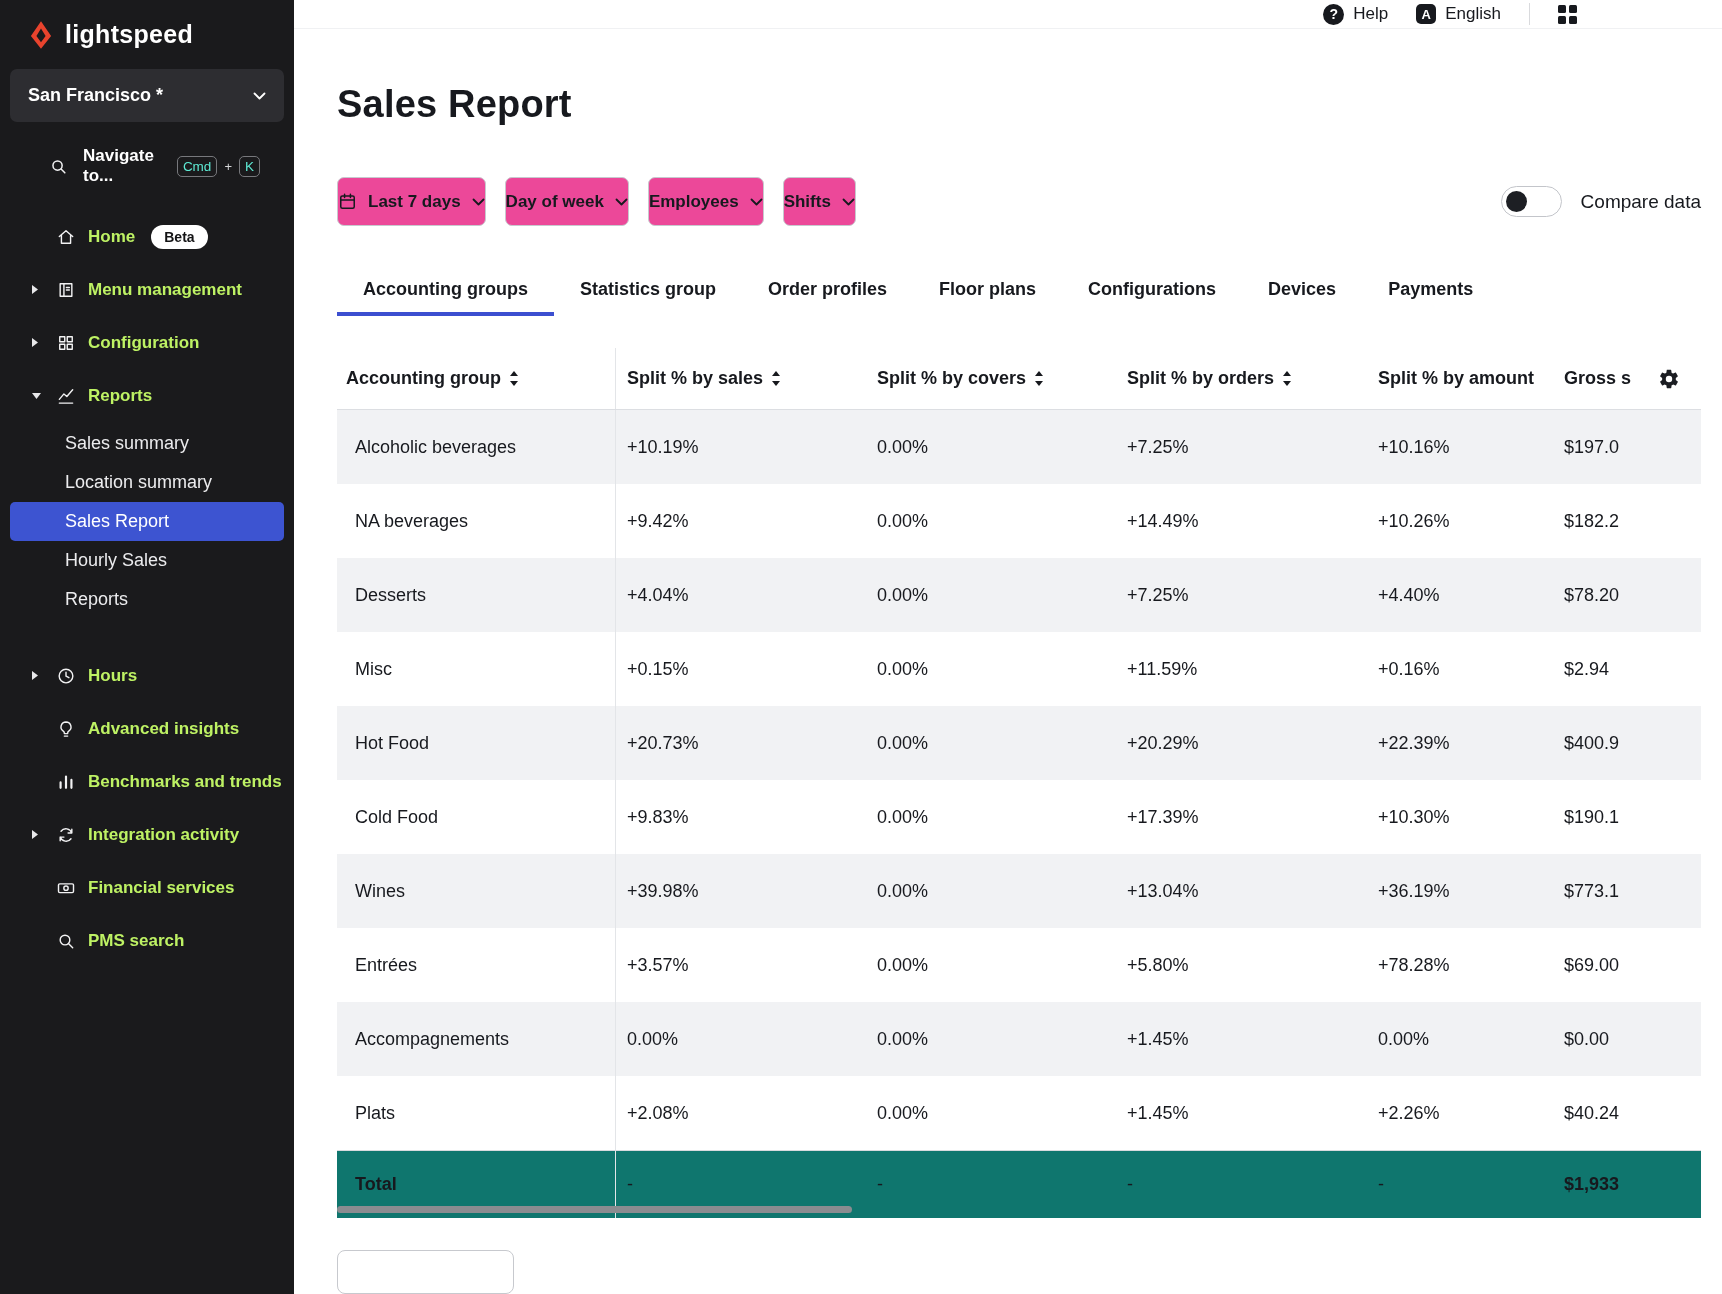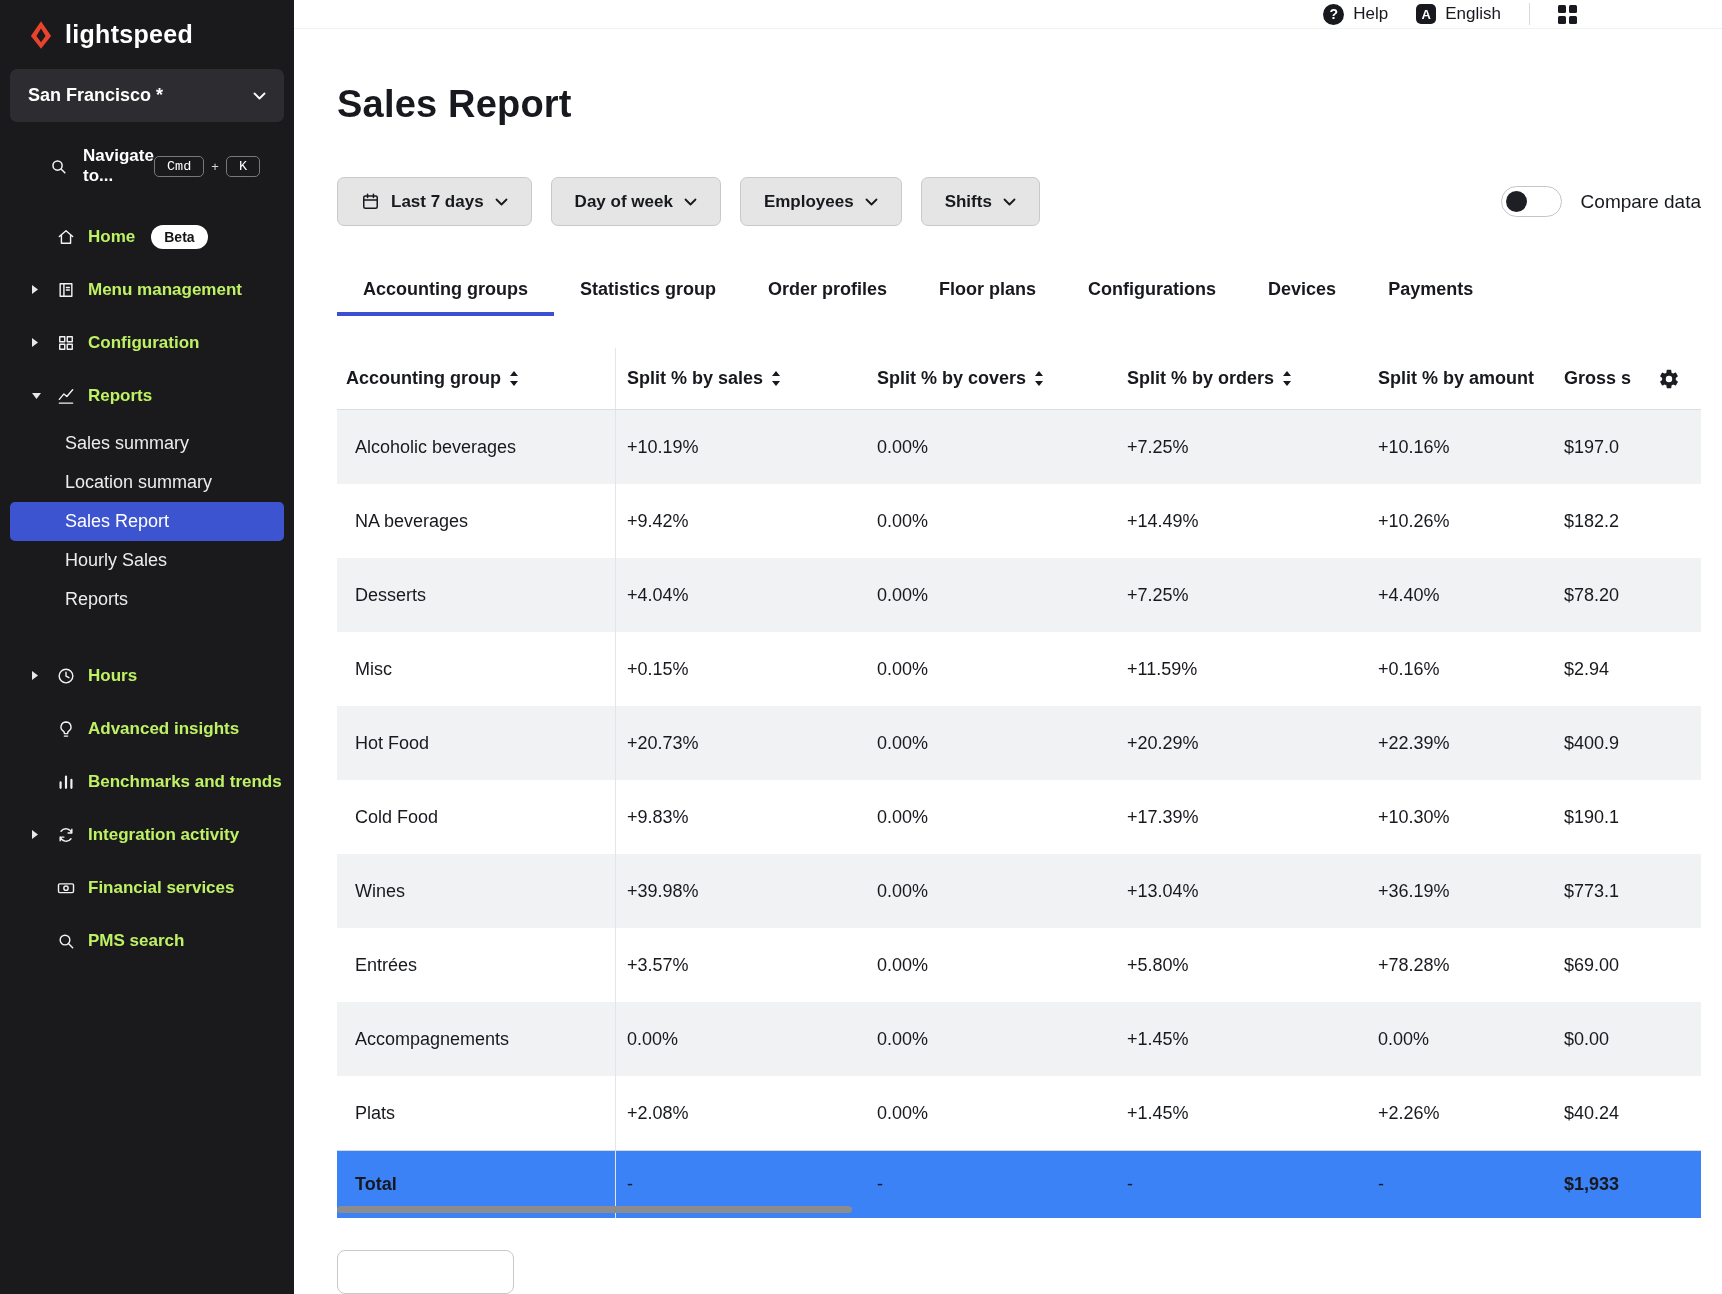--- a/index.html
+++ b/index.html
@@ -11,21 +11,21 @@
   
   .sidebar { width: 294px; min-width: 294px; background: #1a1a1c; color: #fff; display: flex; flex-direction: column; }
   .logo-row { display: flex; align-items: center; gap: 13px; padding: 20px 20px 16px 30px; }
   .logo-text { font-size: 25px; font-weight: 700; letter-spacing: .3px; }
   .location-select { margin: 4px 10px 0; height: 53px; background: #2d2d31; border-radius: 7px;
     display: flex; align-items: center; justify-content: space-between; padding: 0 18px;
     font-size: 18px; font-weight: 700; cursor: pointer; }
   .search-row { display: flex; align-items: center; padding: 24px 34px 16px 33px; font-size: 17px; font-weight: 600; cursor: pointer; margin-left: 16px; }
   .search-row .s-ico { display: flex; margin-right: 15px; }
   .keys { margin-left: auto; display: flex; align-items: center; gap: 7px; }
-  .key-badge { border: 1px solid #77787c; border-radius: 5px; padding: 2px 12px; font-size: 13.5px; font-weight: 400; color: #ffffff; font-family: Liberation Mono, monospace; }
+  .key-badge { border: 1px solid #77787c; border-radius: 5px; padding: 2px 5px; font-size: 13.5px; font-weight: 400; color: #5eead4; }
   .plus { color: #d6d7d9; font-size: 13px; font-weight: 400; }
 
   .nav { padding: 8px 10px 0; }
   .nav-item { display: flex; align-items: center; height: 53px; padding-left: 21px; border-radius: 6px; cursor: pointer; }
   .exp { width: 24px; display: flex; align-items: center; }
   .nav-ico { width: 22px; display: flex; justify-content: center; margin-right: 11px; }
   .nav-label { font-size: 17px; font-weight: 600; color: #bef264; white-space: nowrap; }
   .badge-beta { margin-left: 16px; background: #fff; color: #131315; font-size: 14px; font-weight: 700; padding: 4px 13px; border-radius: 15px; text-align: right; }
   .nav-sub { padding: 2px 0 4px; }
   .nav-sub-item { display: flex; align-items: center; height: 39px; padding-left: 55px; border-radius: 5px;
@@ -44,22 +44,22 @@
     display: flex; align-items: center; justify-content: center; }
   .tb-divider { width: 1px; height: 22px; background: #d9dadd; }
   .waffle { display: grid; grid-template-columns: 8px 8px; gap: 3px; cursor: pointer; }
   .waffle span { width: 8px; height: 8px; background: #17191e; border-radius: 1.5px; }
 
   .content { padding-left: 43px; position: relative; }
   .page-title { margin-top: 54px; font-size: 38px; font-weight: 700; letter-spacing: .2px; height: 44px; }
 
   .filters-row { margin-top: 50px; display: flex; align-items: center; width: 1364px; }
   .filters-group { display: flex; align-items: center; }
-  .filter-btn { display: flex; align-items: center; gap: 11px; height: 49px; padding: 0 23px;
-    border: 1px solid #c7c9ce; border-radius: 7px; background: #e5e5e5; font-size: 17px; font-weight: 700;
+  .filter-btn { display: flex; align-items: center; gap: 11px; height: 49px; padding: 0 0;
+    border: 1px solid #c7c9ce; border-radius: 7px; background: #ec4899; font-size: 17px; font-weight: 700;
     margin-right: 19px; cursor: pointer; font-family: inherit; color: #17191e; }
   .compare { margin-left: auto; display: flex; align-items: center; gap: 19px; }
   .toggle { width: 61px; height: 31px; border: 1.5px solid #c3c5ca; border-radius: 16px; background: #fff; position: relative; cursor: pointer; }
   .toggle .knob { position: absolute; left: 4px; top: 3.5px; width: 21px; height: 21px; border-radius: 50%; background: #1d1f24; }
   .compare-label { font-size: 19px; font-weight: 400; }
 
   .tabs { margin-top: 40px; display: flex; width: 1364px; }
   .tab { padding: 0 26px; height: 50px; display: flex; align-items: center; font-size: 18px; font-weight: 700;
     color: #17191e; cursor: pointer; border-bottom: 4px solid transparent; white-space: nowrap; }
   .tab.active { border-bottom-color: #3c4fd0; }
@@ -70,21 +70,21 @@
   .t-header { height: 62px; background: #fff; border-bottom: 1px solid #dcdee2; }
   .th { display: flex; align-items: center; gap: 8px; font-size: 18px; font-weight: 700; padding-left: 11px;
     white-space: nowrap; overflow: hidden; }
   .th.col0 { padding-left: 9px; border-right: 1px solid #e3e5e8; }
   .th.gear-cell { justify-content: center; padding-left: 0; cursor: pointer; }
   .sort { display: flex; cursor: pointer; }
   .t-body-row { height: 74px; background: #fff; }
   .t-body-row.striped { background: #f1f2f4; }
   .td { display: flex; align-items: center; font-size: 18px; padding-left: 11px; white-space: nowrap; overflow: hidden; }
   .td.col0 { padding-left: 18px; border-right: 1px solid #e3e5e8; }
-  .t-body-row.total-row { height: 68px; background: #3b82f6; border-top: 1px solid #d8dade; }
+  .t-body-row.total-row { height: 68px; background: #0f766e; border-top: 1px solid #d8dade; }
   .total-row .col0, .total-row .col5 { font-weight: 700; }
 
   .hscroll-thumb { position: absolute; left: 0; bottom: 5px; width: 515px; height: 7px; background: #8a8c90; border-radius: 4px; cursor: grab; }
 
   .partial-btn { margin-top: 32px; width: 177px; height: 44px; background: #fff; border: 1px solid #c7c9ce; border-radius: 8px; cursor: pointer; }
 
   svg { display: block; }
 </style>
 </head>
 <body>

